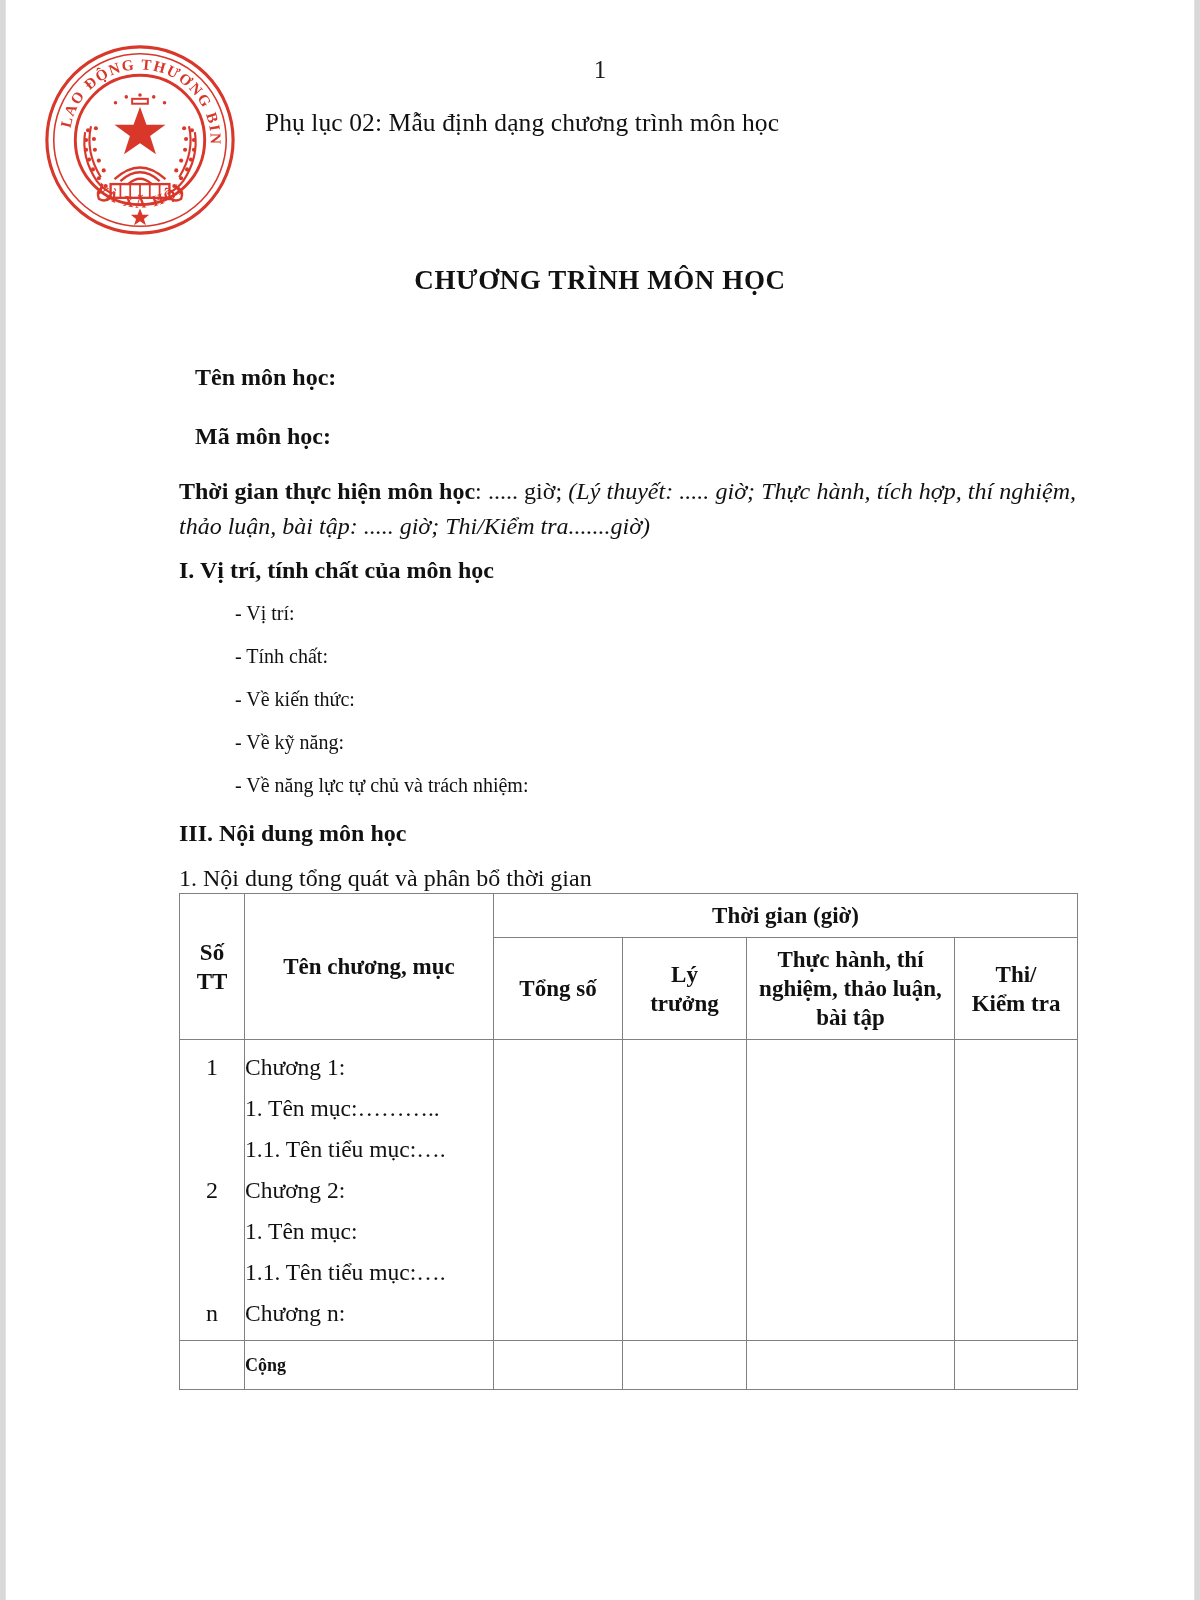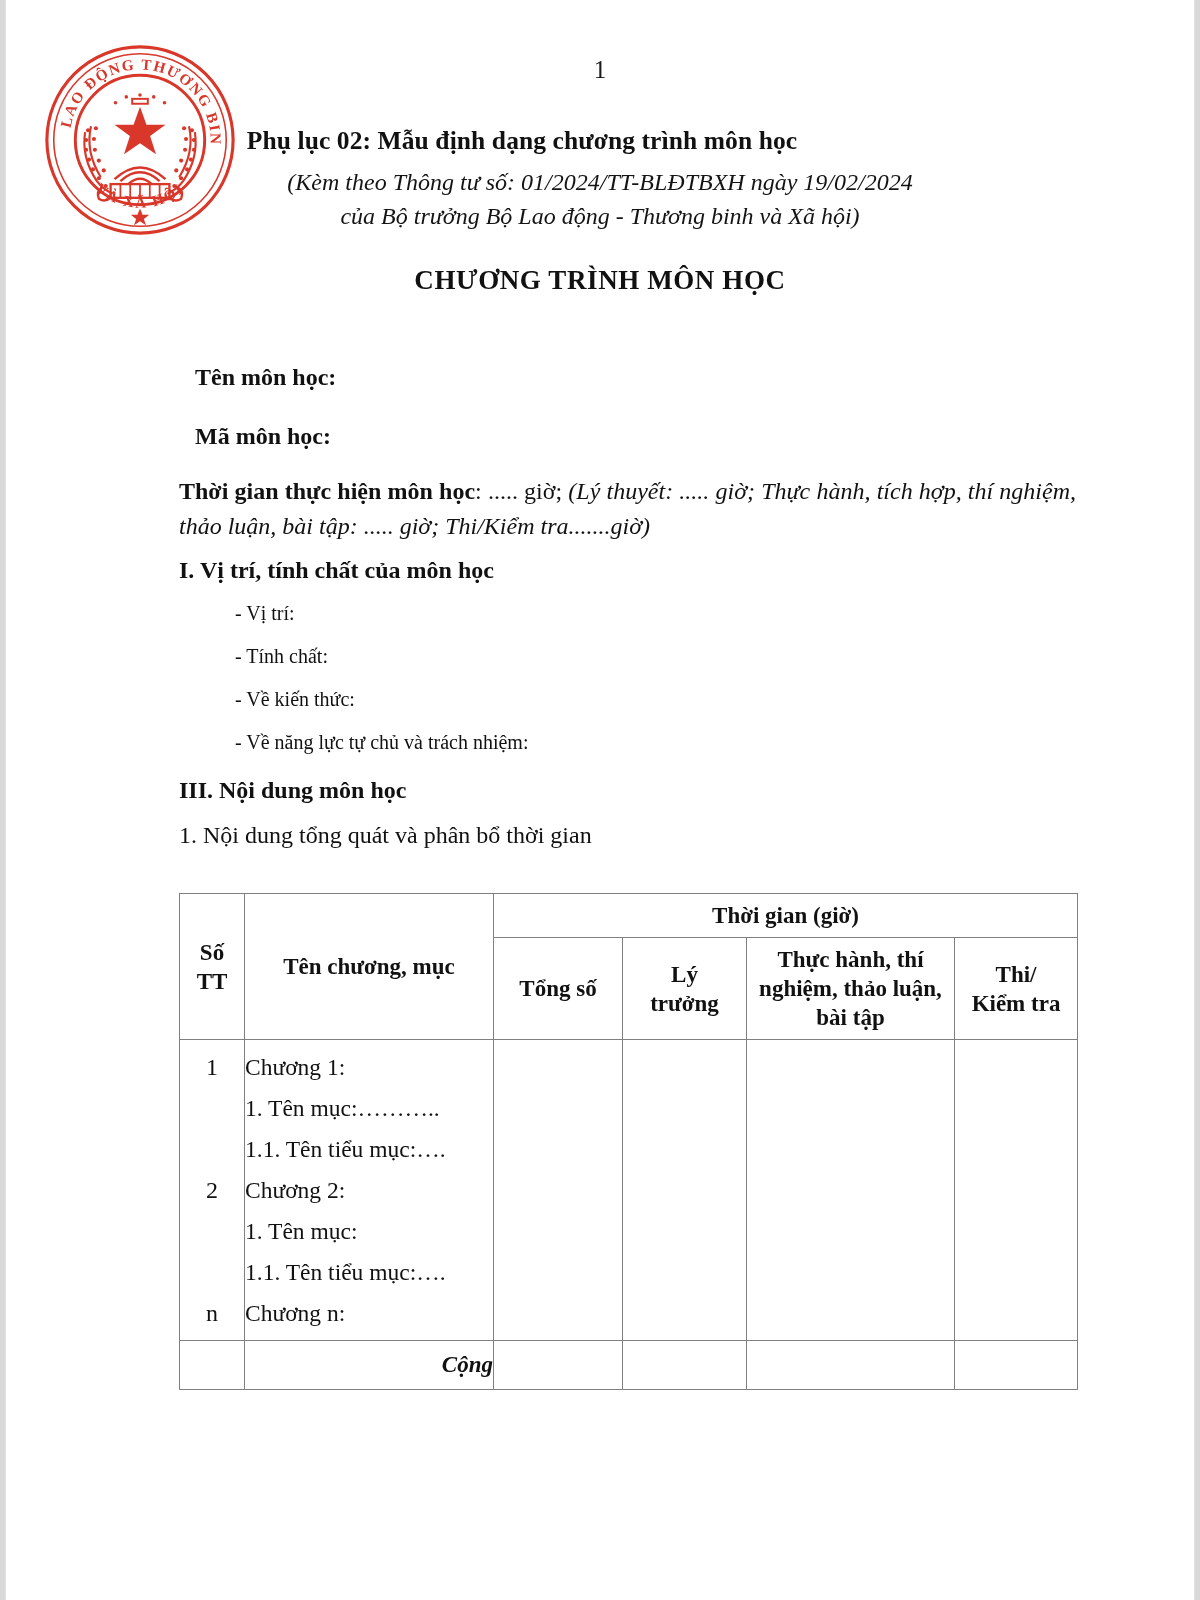--- a/index.html
+++ b/index.html
@@ -45,24 +45,23 @@
     font-size: 25px;
     color: #1a1a1a;
   }
   .appendix-title {
     position: absolute;
     top: 108px;
     left: 0;
     width: 1032px;
     text-align: center;
     font-size: 25.5px;
-    font-weight: bold;
+    font-weight: normal;
     color: #111111;
     letter-spacing: 0.1px;
-    margin-top: 18px;
   }
   .subtitle {
     position: absolute;
     top: 165px;
     left: 0;
     width: 1188px;
     text-align: center;
     font-style: italic;
     font-size: 24px;
     line-height: 34px;
@@ -161,24 +160,23 @@
     padding-top: 10px;
   }
   .name-col {
     text-align: left;
     font-size: 23.5px;
     line-height: 41px;
     padding: 10px 0 0 14px;
   }
   td.total-cell {
     height: 48px;
-    text-align: right;
-    font-size: 23px;
+    text-align: left;
+    font-size: 18px;
     font-weight: bold;
-    font-style: italic;
   }
   .total-empty { }
 </style>
 </head>
 <body>
 
 <div class="page">
 
   <div class="seal">
     <svg viewBox="0 0 200 200" width="196" height="196" aria-hidden="true">
@@ -253,24 +251,20 @@
       <path d="M 138 148 Q 145 152 142 160 Q 136 164 130 159" fill="none" stroke="#d8372a" stroke-width="2.4"></path>
       <polygon fill="#d8372a" points="100,170 102.6,176.4 109.4,176.4 104,180.6 106,187 100,183 94,187 96,180.6 90.6,176.4 97.4,176.4"></polygon>
       <rect x="92" y="58" width="16" height="5" fill="none" stroke="#d8372a" stroke-width="2"></rect>
     </svg>
   </div>
 
   <div class="page-number">1</div>
 
   <div class="appendix-title">Phụ lục 02: Mẫu định dạng chương trình môn học</div>
 
-  <div class="subtitle">
-    <div>(Kèm theo Thông tư số: 01/2024/TT-BLĐTBXH ngày 19/02/2024</div>
-    <div>của Bộ trưởng Bộ Lao động - Thương binh và Xã hội)</div>
-  </div>
 
   <div class="doc-heading">CHƯƠNG TRÌNH MÔN HỌC</div>
 
   <div class="body-block">
 
     <p class="fld">
       <b>Tên môn học:</b>
     </p>
 
     <p class="fld">
@@ -279,20 +273,21 @@
 
     <p class="time-line">
       <b>Thời gian thực hiện môn học</b><span>: ..... giờ; </span><i>(Lý thuyết: ..... giờ;   Thực hành, tích hợp, thí nghiệm, thảo luận, bài tập: ..... giờ;   Thi/Kiểm tra.......giờ)</i>
     </p>
 
     <p class="section-h">I. Vị trí, tính chất của môn học</p>
     <p class="bullet">- Vị trí:</p>
     <p class="bullet">- Tính chất:</p>
 
     <p class="bullet">- Về kiến thức:</p>
+    <p class="bullet">- Về kỹ năng:</p>
     <p class="bullet">- Về năng lực tự chủ và trách nhiệm:</p>
 
     <p class="section-h">III. Nội dung môn học</p>
     <p class="numbered">1. Nội dung tổng quát và phân bổ thời gian</p>
   </div>
 
   <div class="tbl-wrap">
     <table class="grid">
       <colgroup>
         <col class="col-tt">

